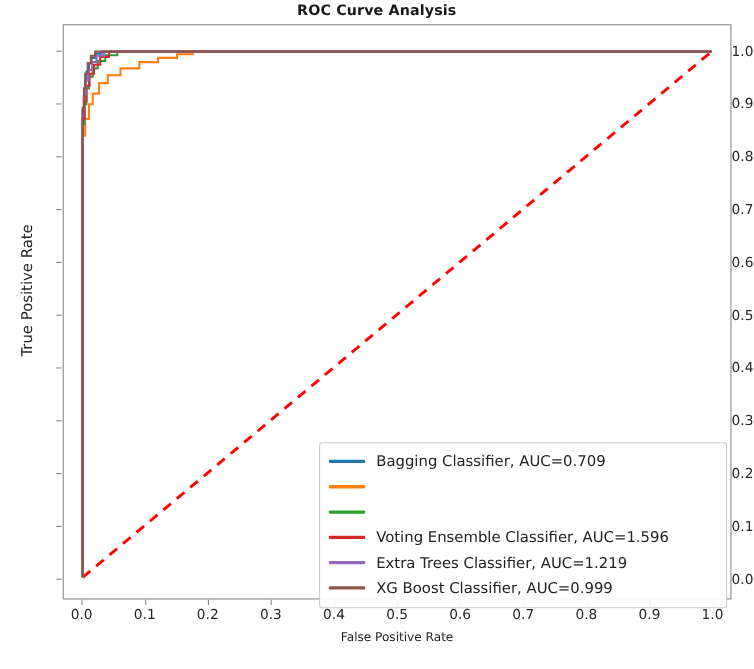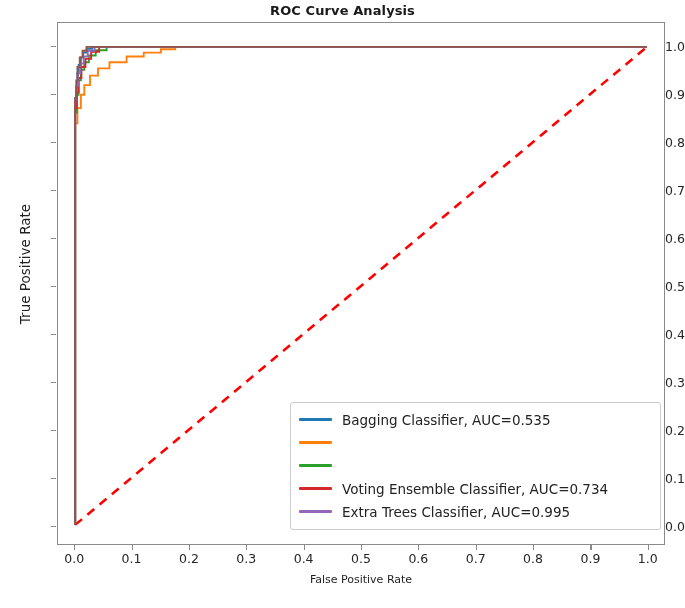--- a/index.html
+++ b/index.html
@@ -196,31 +196,35 @@
         <polyline points="17.20754716981132,503.8073394495413 17.20754716981132,75.33119266055047 18.354716981132075,75.33119266055047 18.354716981132075,57.57798165137615 19.50188679245283,57.57798165137615 19.50188679245283,44.14311926605512 21.79622641509434,44.14311926605512 21.79622641509434,34.54678899082569 24.664150943396226,34.54678899082569 24.664150943396226,27.829357798165177 28.67924528301887,27.829357798165177 28.67924528301887,23.990825688073414 590.7924528301887,23.990825688073414" fill="none" stroke="#8c564b" stroke-width="1.9" stroke-linejoin="miter"></polyline>
       </svg>
   </div>
 
   <div id="xlabel">False Positive Rate</div>
   <div id="ylabel">True Positive Rate</div>
 
   <div id="legend-box">
       <div class="legend-row">
         <span class="legend-swatch" style="background: rgb(31, 119, 180);"></span>
-        <span class="legend-text">Bagging Classifier, AUC=0.535</span>
+        <span class="legend-text">Bagging Classifier, AUC=0.709</span>
       </div>
       <div class="legend-row">
         <span class="legend-swatch" style="background: rgb(255, 127, 14);"></span>
       </div>
       <div class="legend-row">
         <span class="legend-swatch" style="background: rgb(44, 160, 44);"></span>
       </div>
       <div class="legend-row">
         <span class="legend-swatch" style="background: rgb(214, 39, 40);"></span>
-        <span class="legend-text">Voting Ensemble Classifier, AUC=0.734</span>
+        <span class="legend-text">Voting Ensemble Classifier, AUC=1.596</span>
       </div>
       <div class="legend-row">
         <span class="legend-swatch" style="background: rgb(148, 103, 189);"></span>
-        <span class="legend-text">Extra Trees Classifier, AUC=0.995</span>
+        <span class="legend-text">Extra Trees Classifier, AUC=1.219</span>
+      </div>
+      <div class="legend-row">
+        <span class="legend-swatch" style="background: rgb(140, 86, 75);"></span>
+        <span class="legend-text">XG Boost Classifier, AUC=0.999</span>
       </div>
     </div>
 
 </div>
 
 </body></html>

